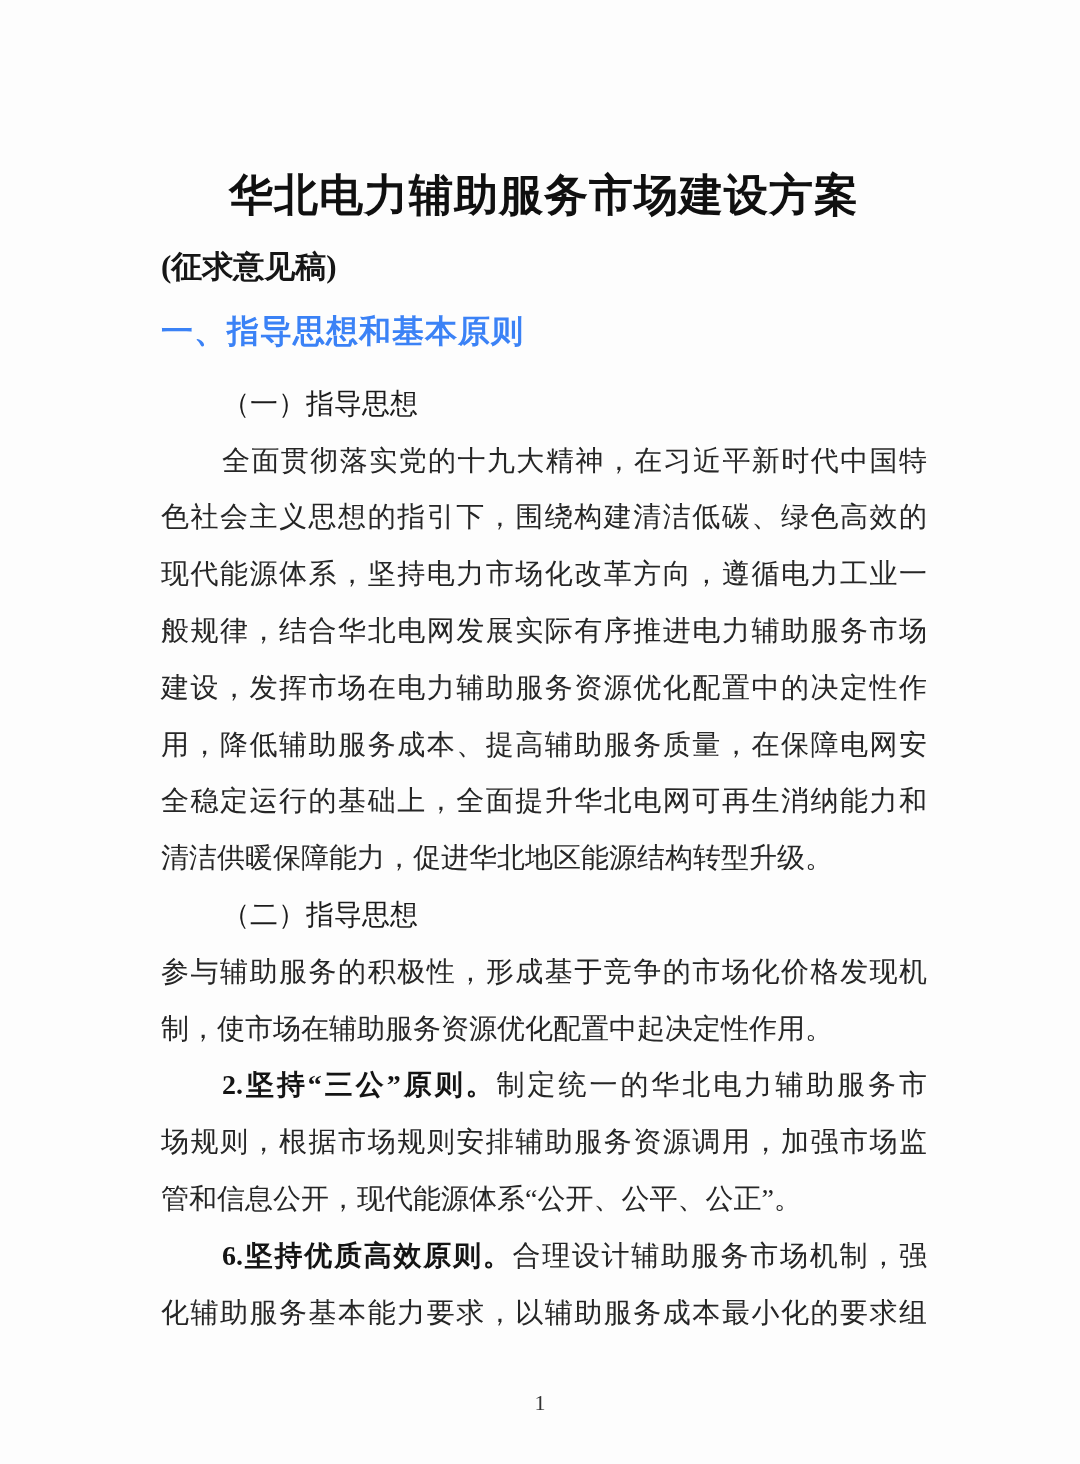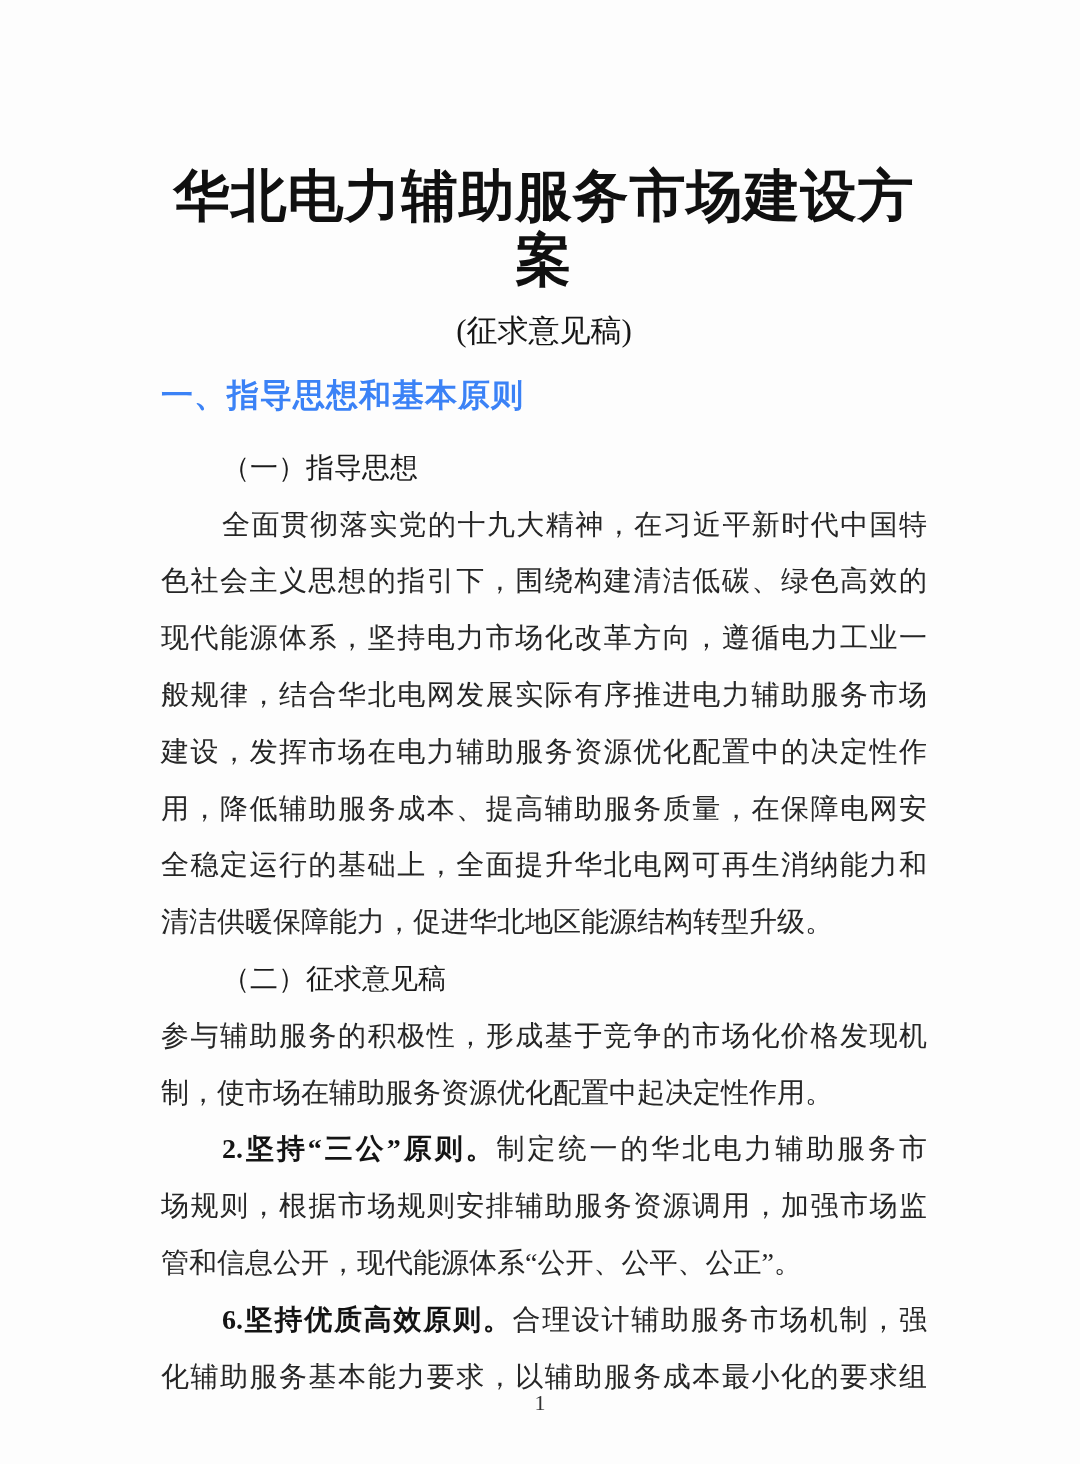--- a/index.html
+++ b/index.html
@@ -16,33 +16,33 @@
     overflow: hidden;
   }
   .content {
     position: absolute;
     left: 161px;
     top: 0;
     width: 766px;
   }
   .title {
     margin-top: 164px;
-    font-size: 56px;
+    font-size: 44px;
     line-height: 64px;
     font-weight: bold;
     text-align: center;
     color: #101010;
     letter-spacing: 1px;
   }
   .subtitle {
     margin-top: 17px;
     font-size: 31px;
     line-height: 44px;
-    font-weight: normal;
-    text-align: center;
+    font-weight: bold;
+    text-align: left;
     color: #161616;
   }
   .h1 {
     margin-top: 19px;
     font-size: 32px;
     line-height: 46px;
     font-weight: bold;
     font-family: "Liberation Sans", "DejaVu Sans", sans-serif;
     color: #3b82f6;
     letter-spacing: 1px;
@@ -81,21 +81,21 @@
     <div id="doc-body">
         <div class="line h2 ind"><span>（一）指导思想</span></div>
         <div class="line stretch ind"><span>全面贯彻落实党的十九大精神，在习近平新时代中国特</span></div>
         <div class="line stretch"><span>色社会主义思想的指引下，围绕构建清洁低碳、绿色高效的</span></div>
         <div class="line stretch"><span>现代能源体系，坚持电力市场化改革方向，遵循电力工业一</span></div>
         <div class="line stretch"><span>般规律，结合华北电网发展实际有序推进电力辅助服务市场</span></div>
         <div class="line stretch"><span>建设，发挥市场在电力辅助服务资源优化配置中的决定性作</span></div>
         <div class="line stretch"><span>用，降低辅助服务成本、提高辅助服务质量，在保障电网安</span></div>
         <div class="line stretch"><span>全稳定运行的基础上，全面提升华北电网可再生消纳能力和</span></div>
         <div class="line"><span>清洁供暖保障能力，促进华北地区能源结构转型升级。</span></div>
-        <div class="line h2 ind"><span>（二）征求意见稿</span></div>
+        <div class="line h2 ind"><span>（二）指导思想</span></div>
         <div class="line stretch"><span>参与辅助服务的积极性，形成基于竞争的市场化价格发现机</span></div>
         <div class="line"><span>制，使市场在辅助服务资源优化配置中起决定性作用。</span></div>
         <div class="line stretch ind"><span class="bold">2.坚持“三公”原则。</span><span>制定统一的华北电力辅助服务市</span></div>
         <div class="line stretch"><span>场规则，根据市场规则安排辅助服务资源调用，加强市场监</span></div>
         <div class="line"><span>管和信息公开，现代能源体系“公开、公平、公正”。</span></div>
         <div class="line stretch ind"><span class="bold">6.坚持优质高效原则。</span><span>合理设计辅助服务市场机制，强</span></div>
         <div class="line stretch"><span>化辅助服务基本能力要求，以辅助服务成本最小化的要求组</span></div>
       </div>
   </div>
   <div class="pageno">1</div>

